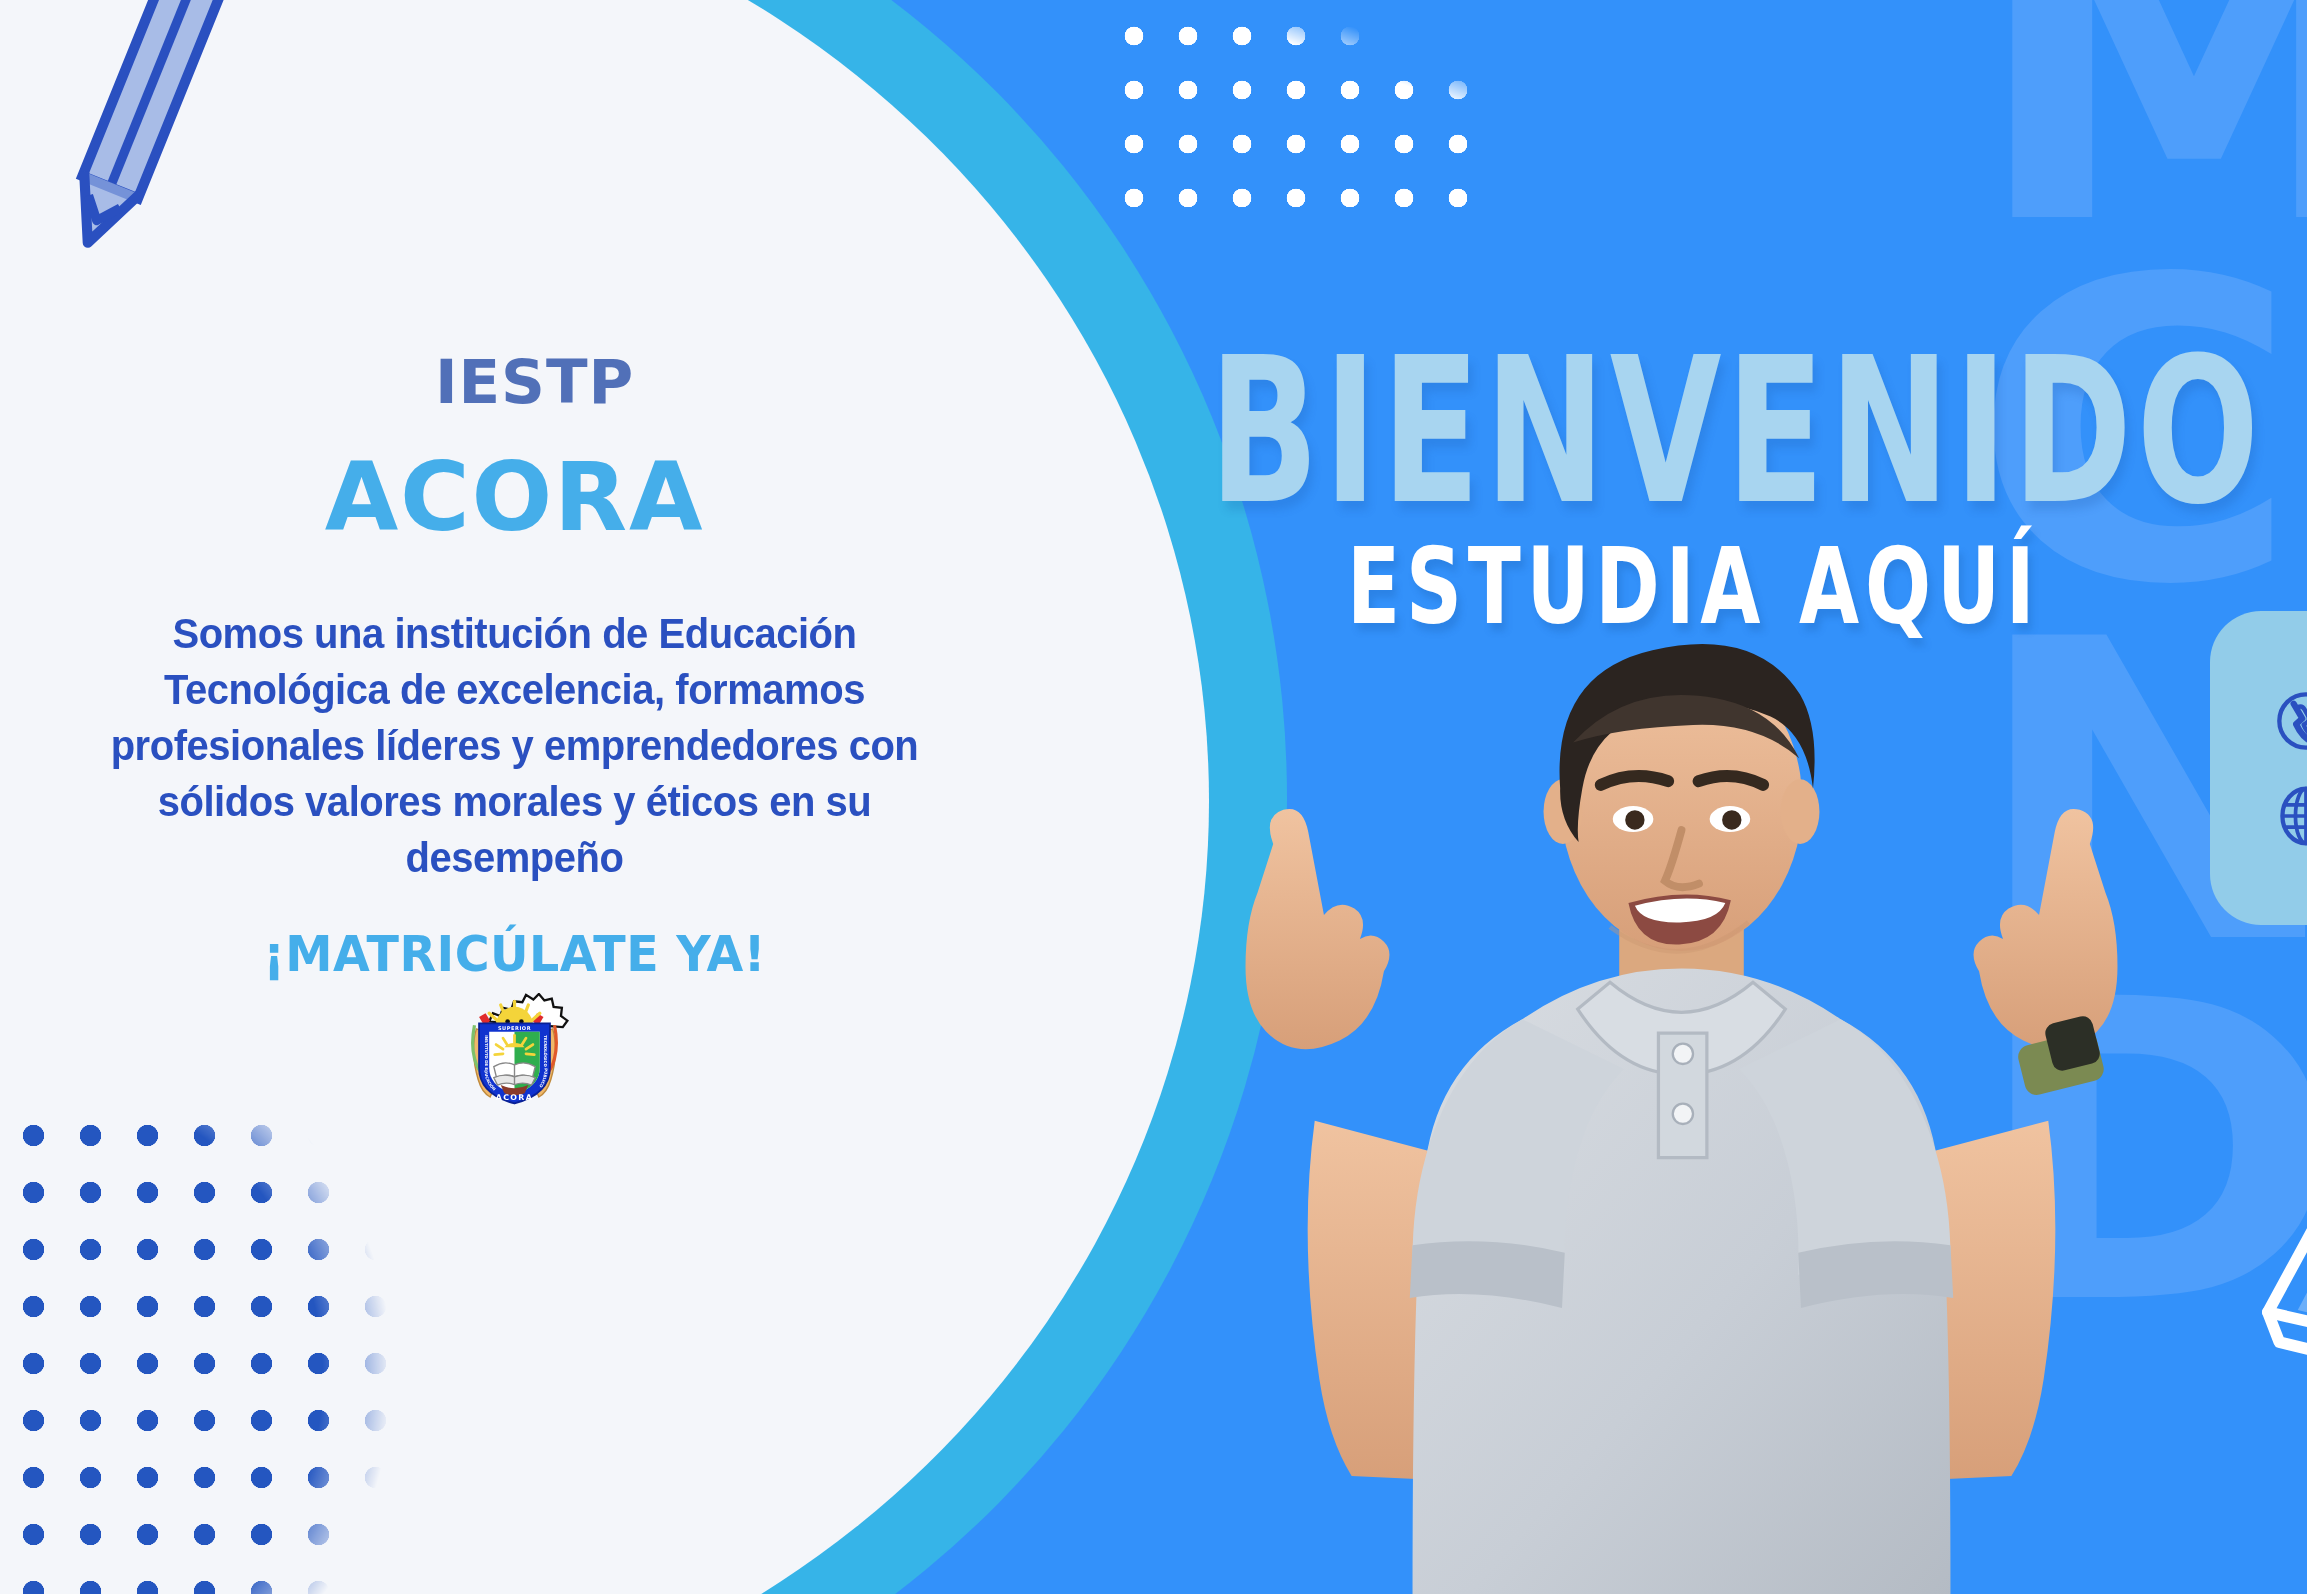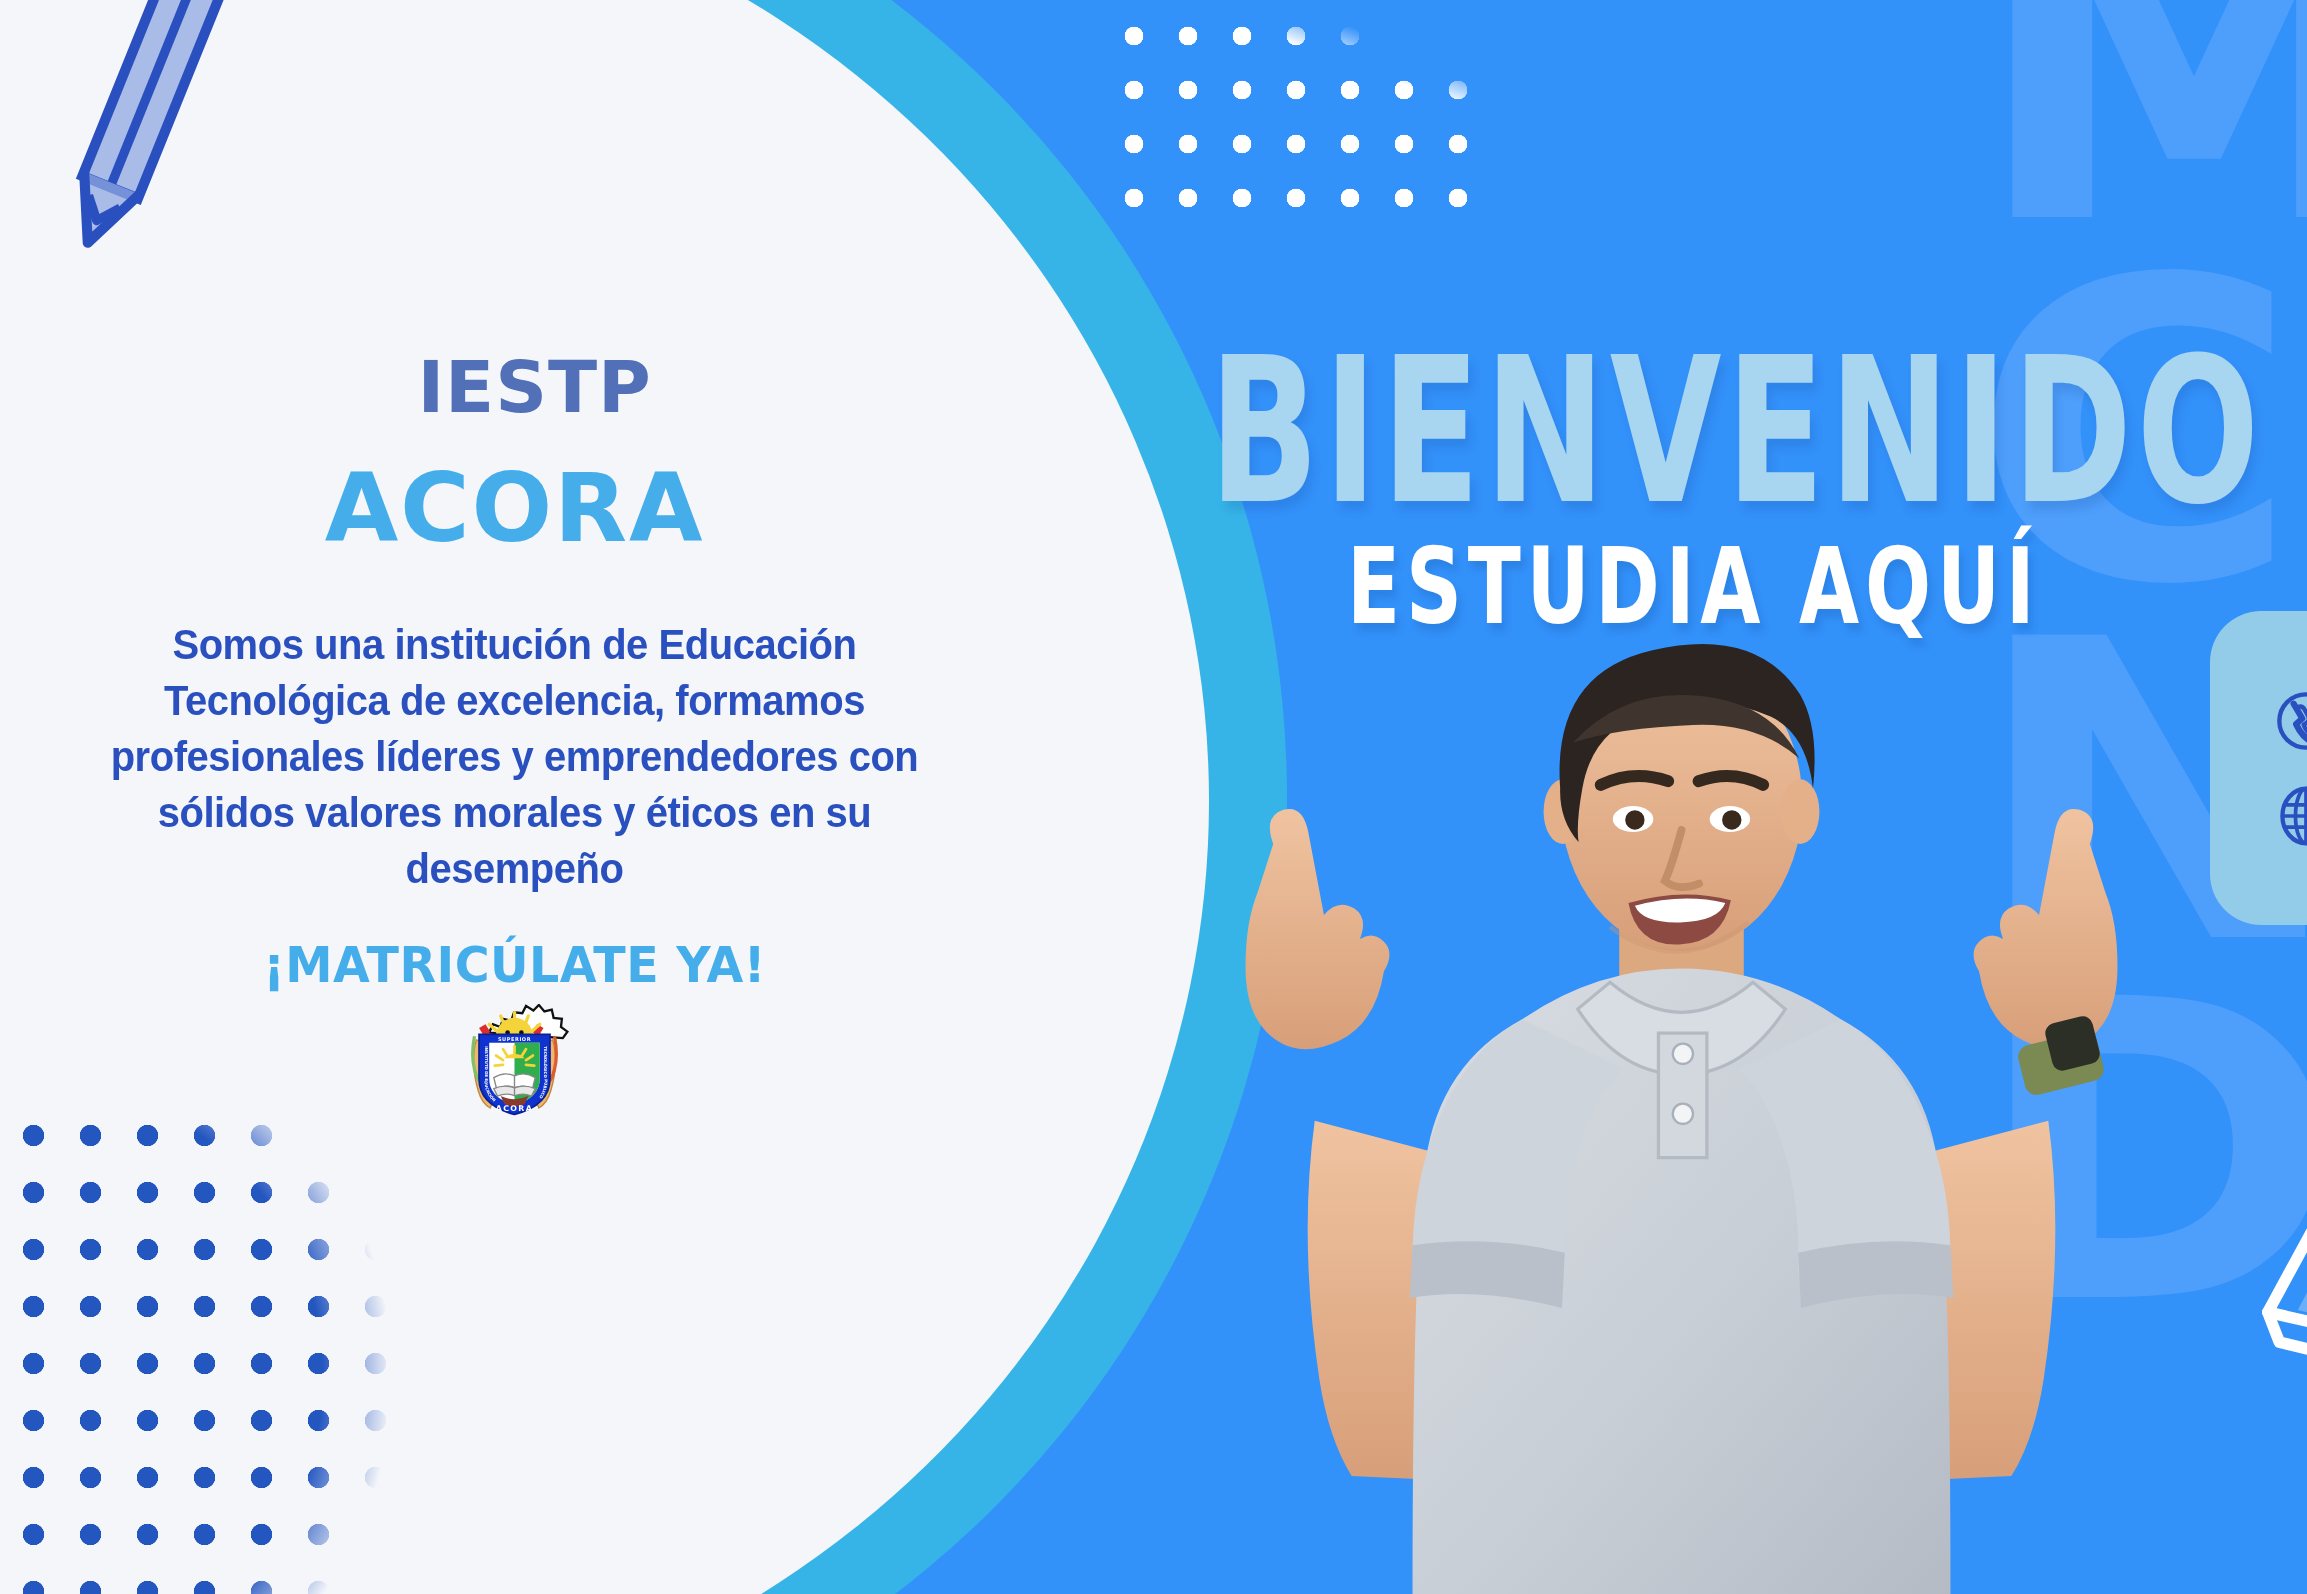--- a/index.html
+++ b/index.html
@@ -61,21 +61,21 @@
     -webkit-mask-image:linear-gradient(200deg, transparent 0 18%, #000 30% 100%);
     mask-image:linear-gradient(200deg, transparent 0 18%, #000 30% 100%);
   }
 
   
   .left-col {
     position:absolute; left:0px; top:351px; width:1029px;
     text-align:center; z-index:6;
   }
   .iestp {
-    font-size:72px; font-weight:800; color:#5170b8;
+    font-size:61px; font-weight:800; color:#5170b8;
     letter-spacing:0.9px; line-height:1.0;
     font-family:"DejaVu Sans", sans-serif;
     padding-left:40px;
   }
   .acora {
     margin-top:38px;
     font-size:95px; font-weight:800; color:#45aeea;
     letter-spacing:1.8px; line-height:1.0;
     font-family:"DejaVu Sans", sans-serif;
   }

